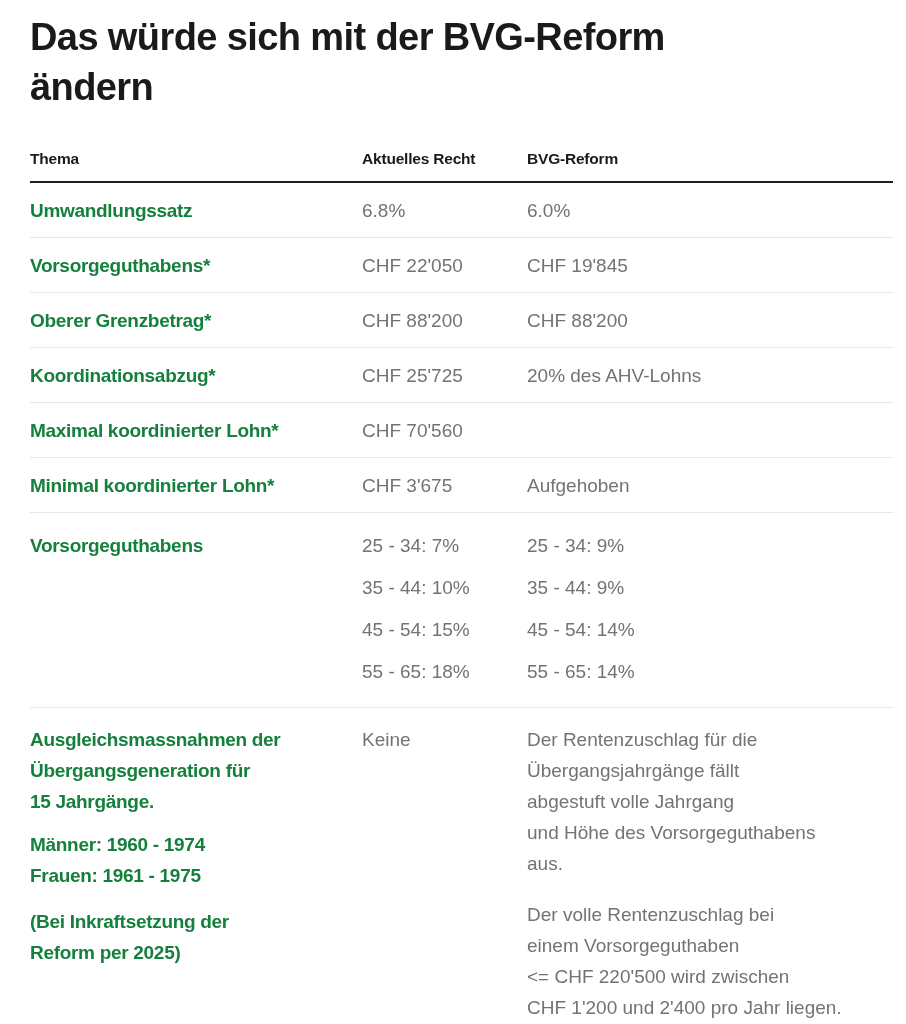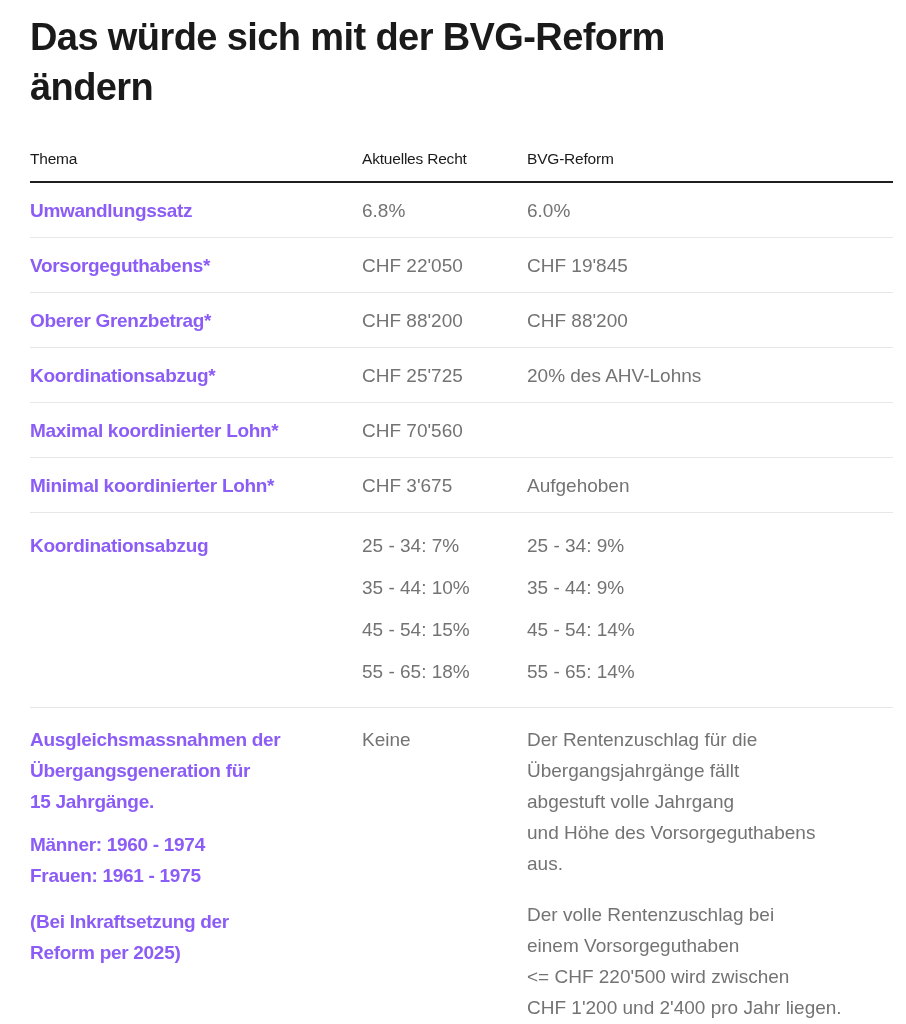--- a/index.html
+++ b/index.html
@@ -27,34 +27,34 @@
   }
   .tbl { width: 863px; }
   .thead {
     display: grid;
     grid-template-columns: 332px 165px 1fr;
     padding-bottom: 13px;
     border-bottom: 2px solid #1f1f1f;
   }
   .th {
     font-size: 15.5px;
-    font-weight: 400;
+    font-weight: 700;
     color: #1a1a1a;
     letter-spacing: -0.2px;
   }
   .tr {
     display: grid;
     grid-template-columns: 332px 165px 1fr;
     padding: 16px 0 15px 0;
     border-bottom: 1px solid #e7e7e7;
   }
   .td { font-size: 19px; line-height: 23px; }
   .label {
     font-weight: 700;
-    color: #8b5cf6;
+    color: #15803d;
     letter-spacing: -0.3px;
     padding-right: 10px;
   }
   .value { color: #737373; }
   .multiline { white-space: pre-line; }
   .tr.tall { padding: 12px 0 14px 0; }
   .tr.tall .td { line-height: 42px; }
   .tr.last { border-bottom: none; padding: 16px 0 0 0; }
   .tr.last .td { line-height: 31px; }
   .pgap1 { margin-top: 12px; }
@@ -105,21 +105,21 @@
       <div class="td value">CHF 70'560</div>
     </div>
 
     <div class="tr">
       <div class="td label">Minimal koordinierter Lohn*</div>
       <div class="td value">CHF 3'675</div>
       <div class="td value">Aufgehoben</div>
     </div>
 
     <div class="tr tall">
-      <div class="td label">Koordinationsabzug</div>
+      <div class="td label">Vorsorgeguthabens</div>
       <div class="td value multiline">25 - 34: 7%
 35 - 44: 10%
 45 - 54: 15%
 55 - 65: 18%</div>
       <div class="td value multiline">25 - 34: 9%
 35 - 44: 9%
 45 - 54: 14%
 55 - 65: 14%</div>
     </div>
 

